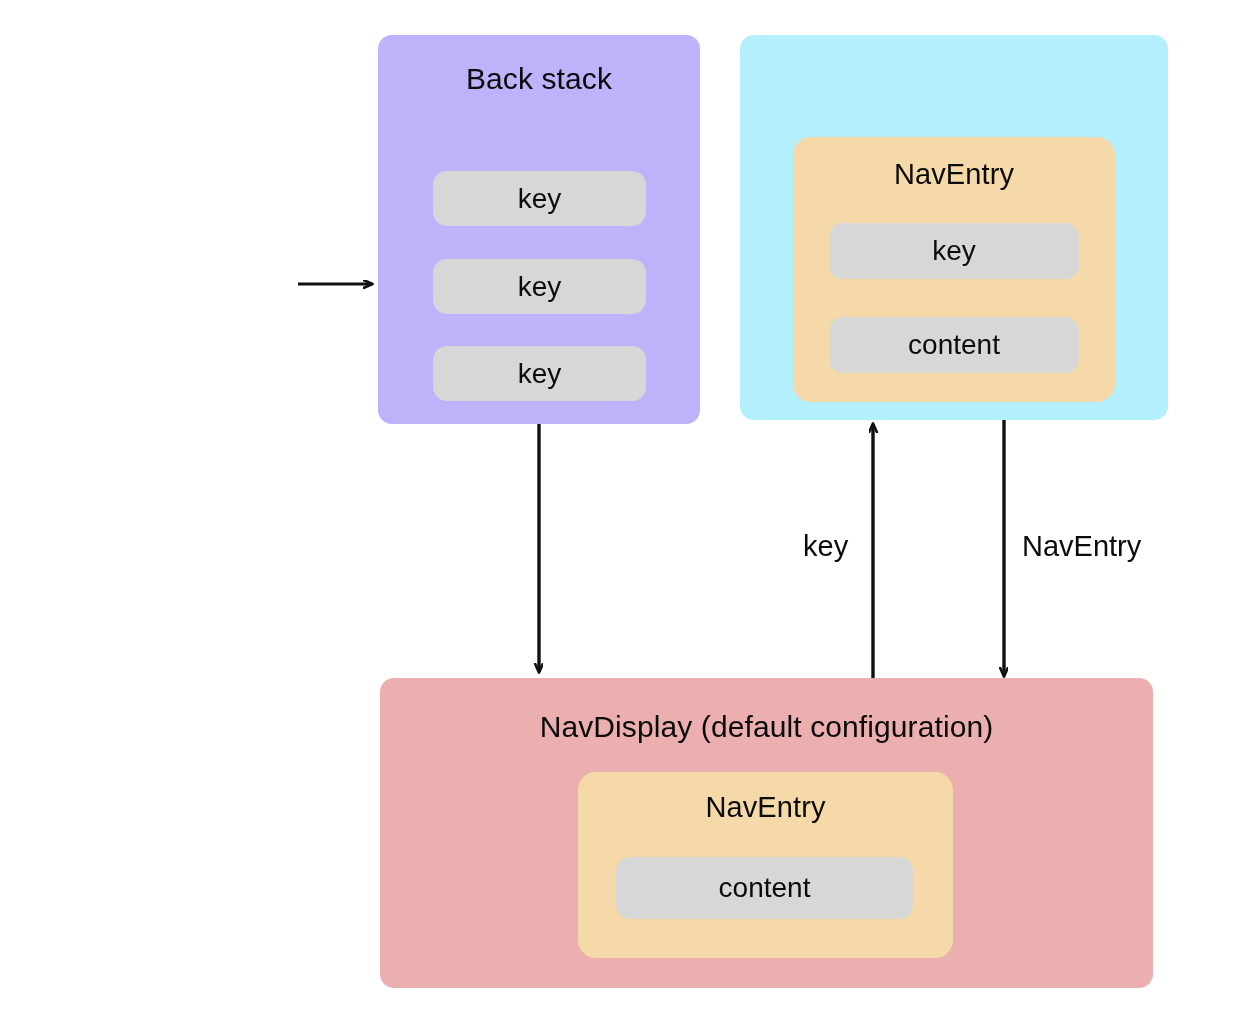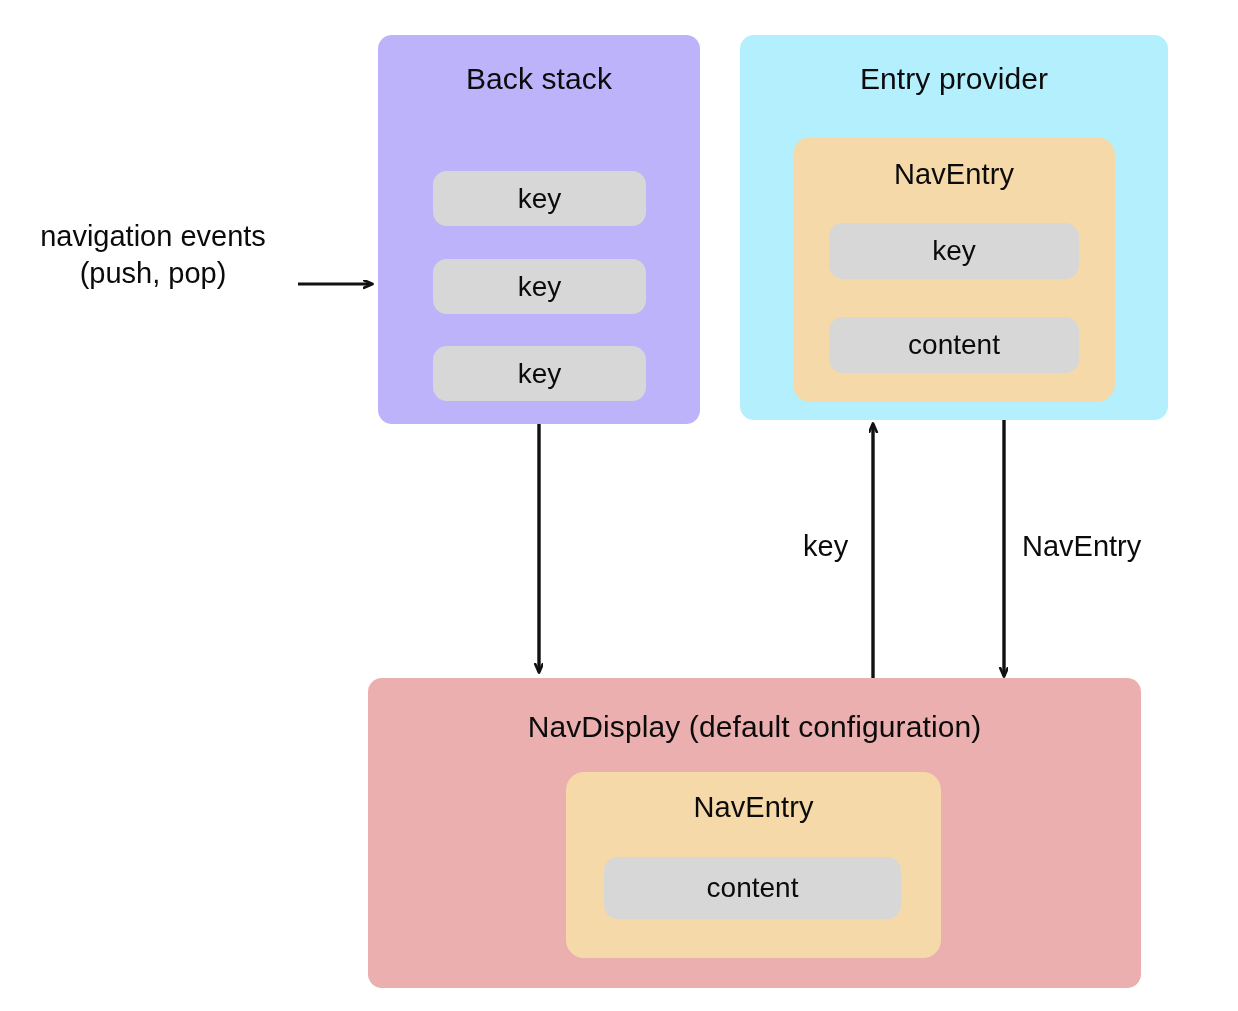--- a/index.html
+++ b/index.html
@@ -87,21 +87,21 @@
     top: 102px;
     width: 322px;
     height: 265px;
   }
   #ep-nav-entry .box-title { top: 22px; font-size: 29px; }
   #ep-key   { left: 36px; top: 86px;  width: 250px; height: 56px; }
   #ep-content { left: 36px; top: 180px; width: 250px; height: 56px; }
 
   
   #nav-display {
-    left: 368px;
+    left: 380px;
     top: 678px;
     width: 773px;
     height: 310px;
     background: #ebafaf;
   }
   #nav-display .box-title { top: 32px; }
 
   #nd-nav-entry {
     left: 198px;
     top: 94px;
@@ -159,34 +159,29 @@
 
     <g>
       <line x1="873" y1="678" x2="873" y2="424" stroke="#111111" stroke-width="3.4" marker-end="url(#ah)"></line>
     </g>
 
     <g>
       <line x1="1004" y1="420" x2="1004" y2="676" stroke="#111111" stroke-width="3.4" marker-end="url(#ah)"></line>
     </g>
   </svg>
 
-  <div class="free-label" id="nav-events-label">
-    <div>navigation events</div>
-    <div>(push, pop)</div>
-  </div>
 
   <div class="box" id="back-stack">
     <div class="box-title">Back stack</div>
     <div class="chip" id="bs-key-0">key</div>
     <div class="chip" id="bs-key-1">key</div>
     <div class="chip" id="bs-key-2">key</div>
   </div>
 
   <div class="box" id="entry-provider">
-    <div class="box-title">Entry provider</div>
 
     <div class="nav-entry" id="ep-nav-entry">
       <div class="box-title">NavEntry</div>
       <div class="chip" id="ep-key">key</div>
       <div class="chip" id="ep-content">content</div>
     </div>
   </div>
 
   <div class="free-label" id="arrow-key-label">key</div>
   <div class="free-label" id="arrow-entry-label">NavEntry</div>

